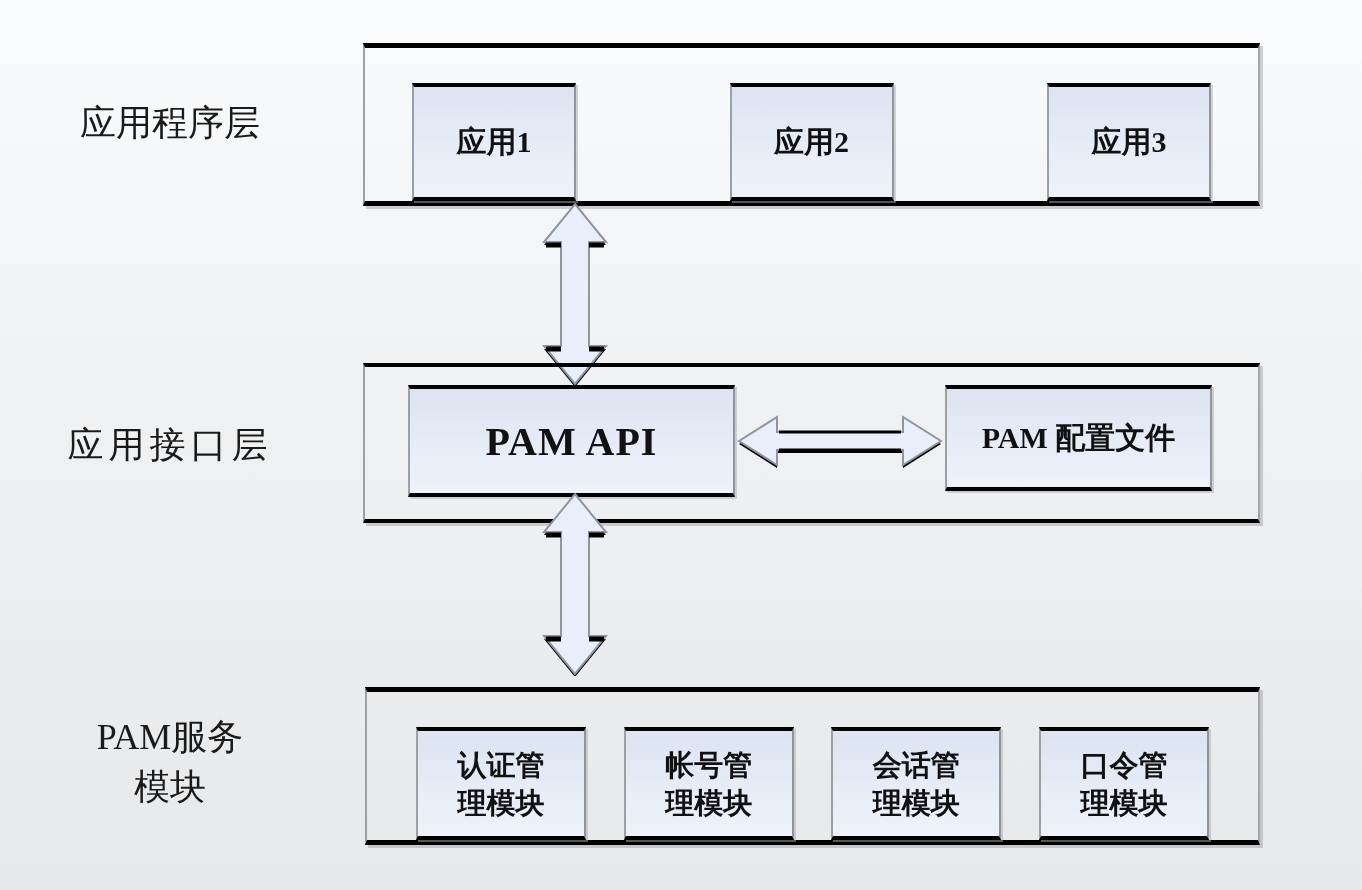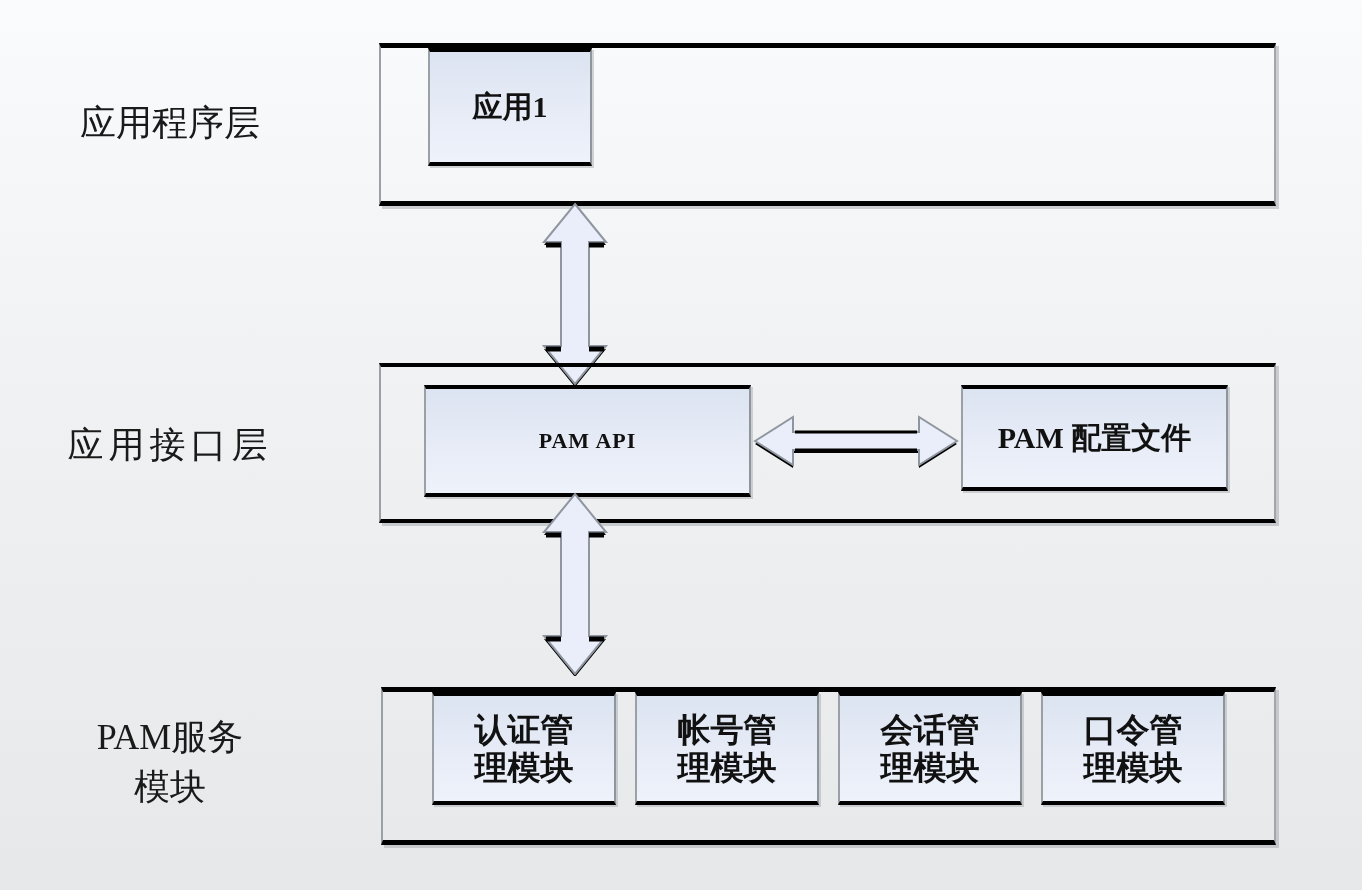--- a/index.html
+++ b/index.html
@@ -24,66 +24,67 @@
   }
   .side-label.spread { letter-spacing: 5px; text-align: center; }
   .layer {
     position: absolute;
     border-top: 5px solid #000;
     border-bottom: 5px solid #000;
     border-left: 2px solid #9aa0a6;
     border-right: 2px solid #a2a6ab;
     box-shadow: 3px 3px 0 rgba(168,171,176,0.55);
     display: flex;
-    align-items: flex-start;
+    align-items: flex-end;
     justify-content: space-between;
-    margin-left: 16px;
   }
   .layer-top    { left: 363px; top: 43px;  width: 897px; height: 163px; padding: 0 47px; }
   .layer-mid    { left: 363px; top: 363px; width: 897px; height: 160px; border-top-width: 4px; border-bottom-width: 4px; }
   .layer-bottom { left: 365px; top: 687px; width: 895px; height: 158px; padding: 0 49px; }
   .node {
     background: linear-gradient(180deg, #dce4f1 0%, #e7ecf7 55%, #eef2fa 100%);
     border-top: 4px solid #000;
     border-bottom: 4px solid #000;
     border-left: 2px solid #9aa0a6;
     border-right: 2px solid #8f959c;
     box-shadow: 2px 2px 0 rgba(168,171,176,0.5);
     display: flex;
     flex-direction: column;
     align-items: center;
     justify-content: center;
     text-align: center;
     font-weight: bold;
   }
   .app-box { width: 164px; height: 118px; font-size: 30px; }
-  .module-box { width: 184px; height: 113px; font-size: 33px; line-height: 38px; }
+  .module-box { width: 170px; height: 113px; font-size: 29px; line-height: 38px; }
   .module-box span { display: block; }
   .pam-api-box {
     position: absolute; left: 43px; top: 18px;
-    width: 327px; height: 112px; font-size: 22px; letter-spacing: 1px;
+    width: 327px; height: 112px; font-size: 40px; letter-spacing: 1px;
   }
   .pam-config-box {
     position: absolute; left: 580px; top: 18px;
     width: 267px; height: 106px; font-size: 30px;
   }
   .arrow-svg { position: absolute; }
   .arrow-v1 { left: 540px; top: 202px; }
   .arrow-v2 { left: 540px; top: 492px; }
   .arrow-h  { left: 372px; top: 46px; }
 </style>
 </head>
 <body>
 
 <div class="canvas">
 
   <div class="side-label" style="top:86px;margin-top:12px;">应用程序层</div>
 
   <div class="layer layer-top">
     <div class="node app-box">应用1</div>
+    <div class="node app-box">应用2</div>
+    <div class="node app-box">应用3</div>
   </div>
 
   <svg class="arrow-svg arrow-v1" width="70" height="184" viewBox="0 0 70 184">
     <polygon points="35,2 66,40 49,40 49,144 66,144 35,182 4,144 21,144 21,40 4,40" transform="translate(0,3)" fill="#000"></polygon>
     <polygon points="35,2 66,40 49,40 49,144 66,144 35,182 4,144 21,144 21,40 4,40" fill="#e9eefa" stroke="#8f969f" stroke-width="2"></polygon>
     <line x1="6" y1="43" x2="21" y2="43" stroke="#000" stroke-width="5"></line>
     <line x1="49" y1="43" x2="64" y2="43" stroke="#000" stroke-width="5"></line>
     <line x1="6" y1="147" x2="21" y2="147" stroke="#000" stroke-width="5"></line>
     <line x1="49" y1="147" x2="64" y2="147" stroke="#000" stroke-width="5"></line>
   </svg>

